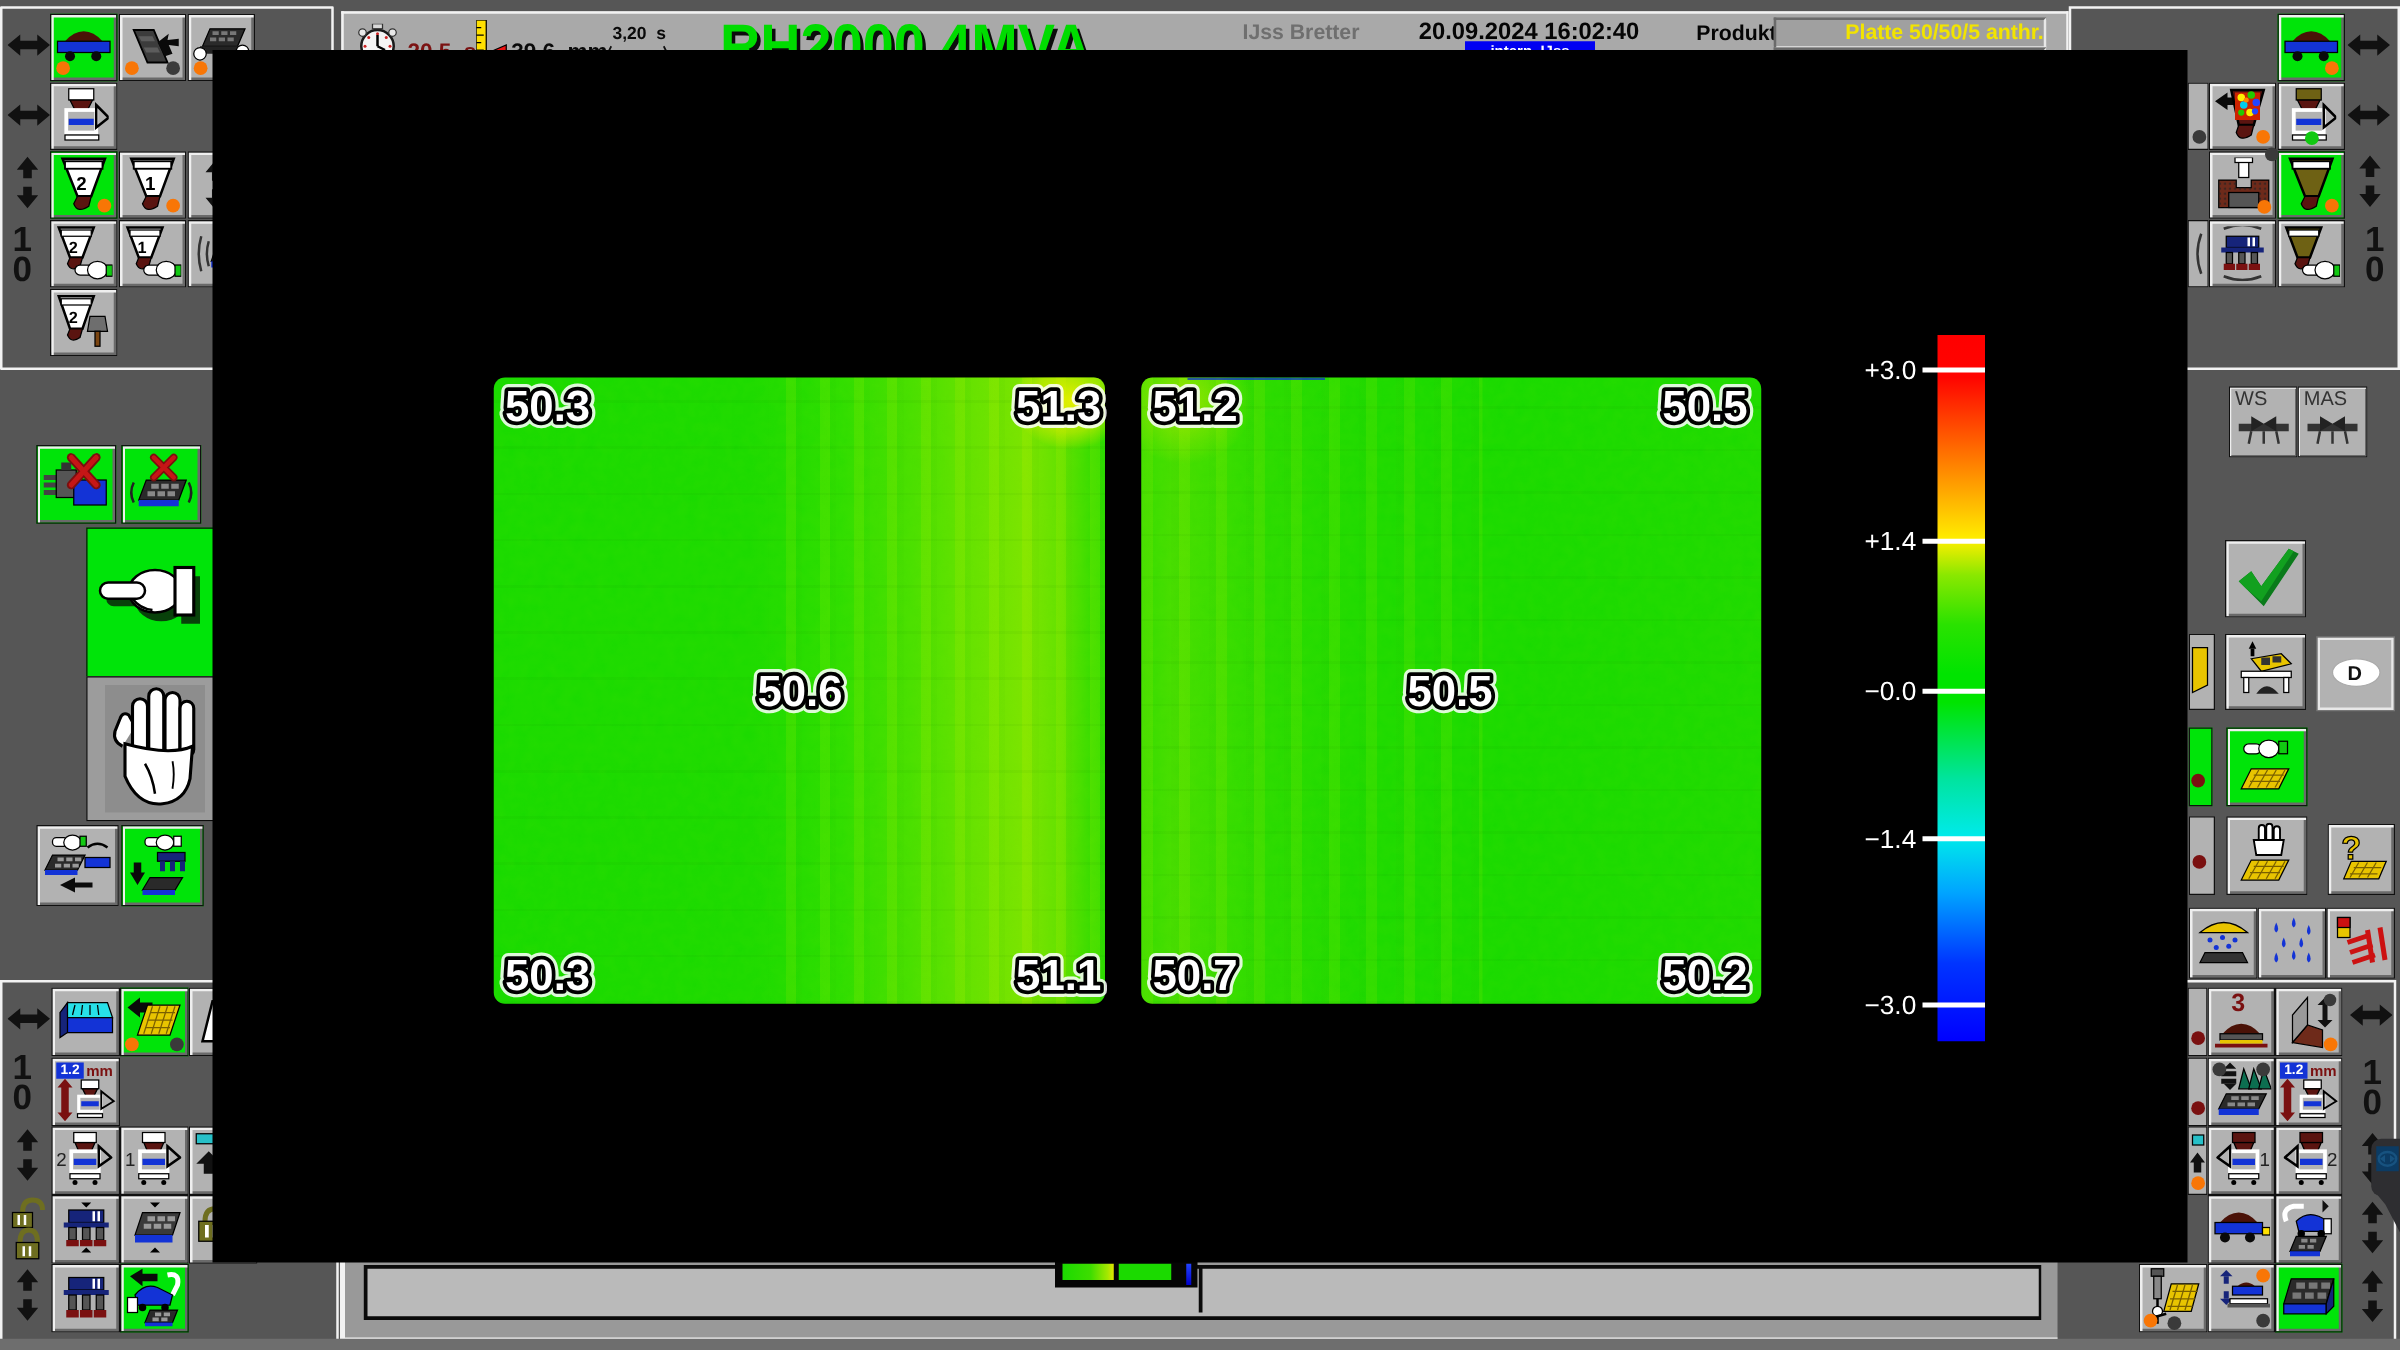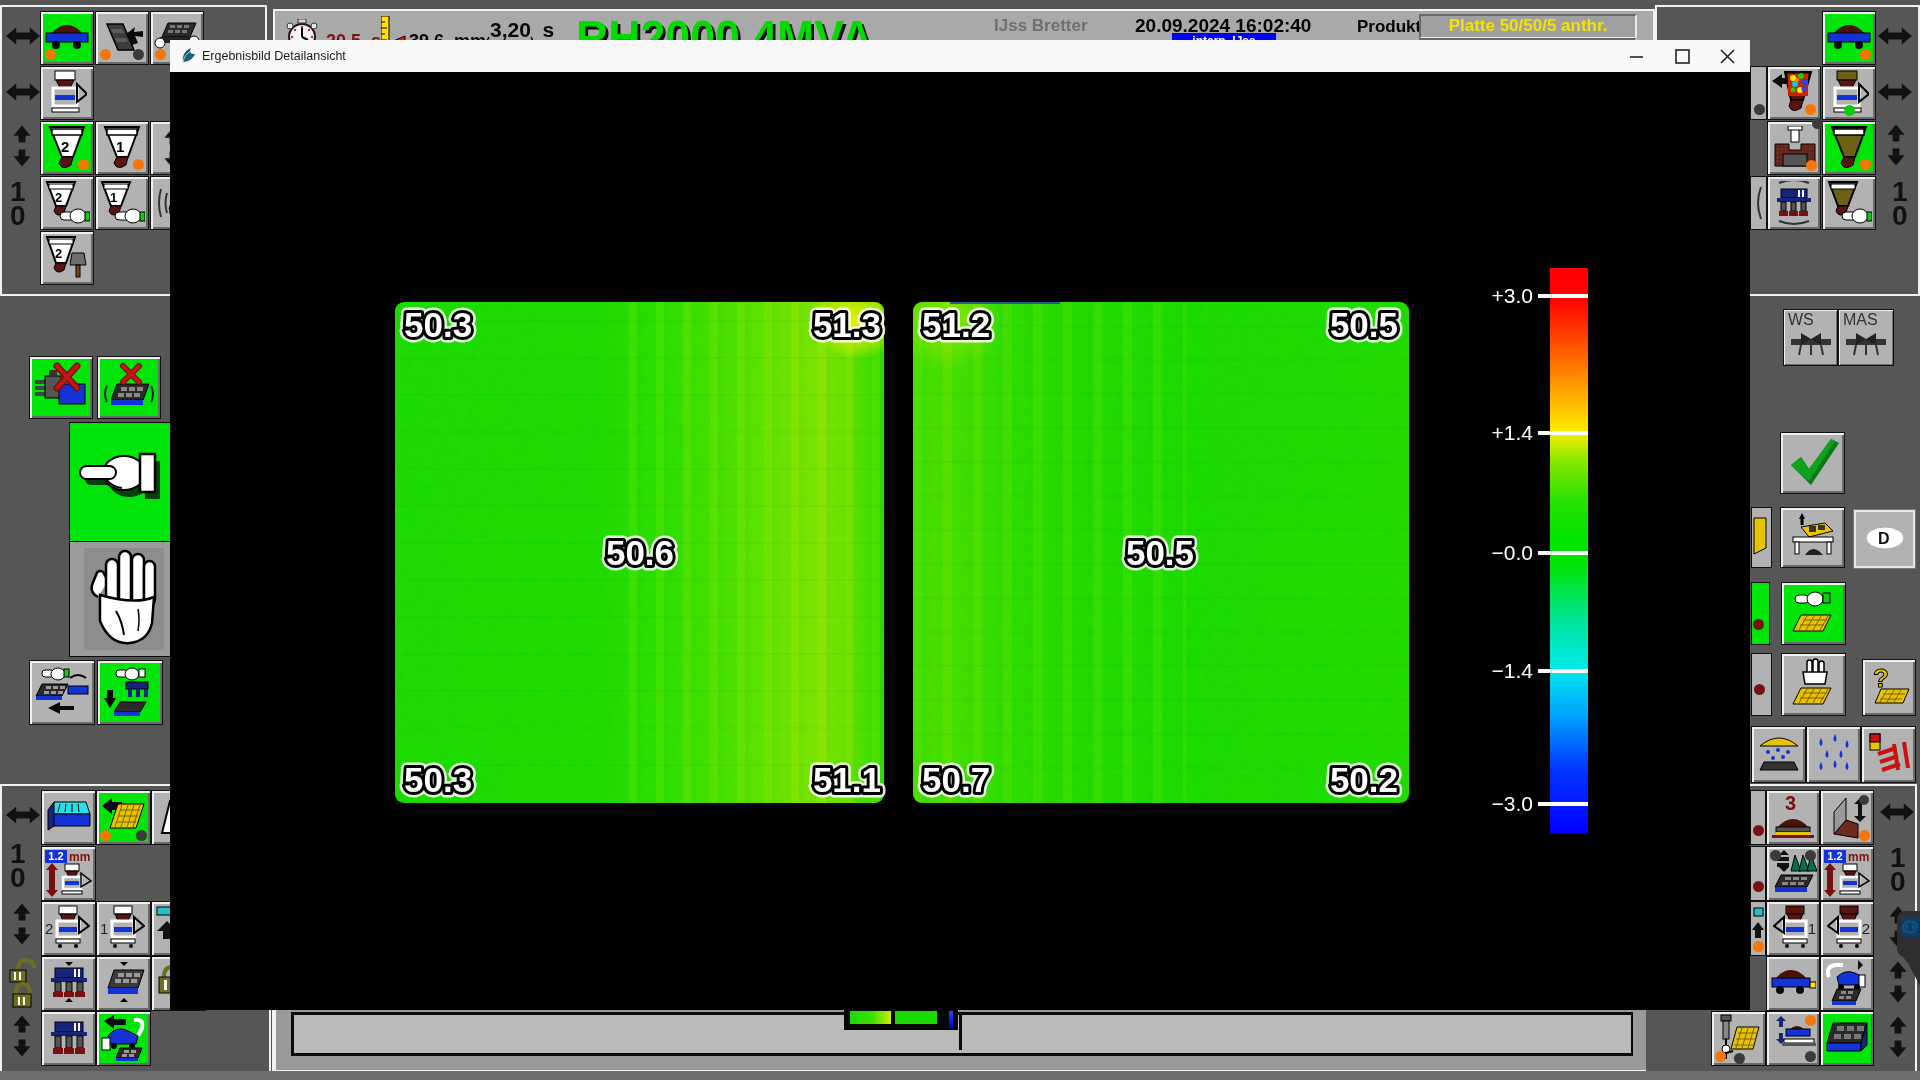--- a/index.html
+++ b/index.html
@@ -37,32 +37,32 @@
     <g stroke="#000" stroke-width="1">
           <line x1="0" y1="6" x2="4" y2="6"></line>
           <line x1="0" y1="12" x2="6" y2="12"></line>
           <line x1="0" y1="18" x2="4" y2="18"></line>
           <line x1="0" y1="24" x2="6" y2="24"></line>
           <line x1="0" y1="30" x2="4" y2="30"></line>
         </g>
     <polygon points="10,26 24,20 24,32" fill="#ee1111" stroke="#000" stroke-width="1"></polygon>
   </svg>
   <div class="a" style="left:134px;top:20px;font-size:18px;font-weight:bold;color:#0a0a0a">39.6&nbsp;&nbsp;mm</div>
-  <div class="a" style="left:215px;top:7px;font-size:21px;font-weight:bold;color:#0a0a0a">3,20&nbsp;&nbsp;s</div>
+  <div class="a" style="left:215px;top:7px;font-size:14px;font-weight:bold;color:#0a0a0a">3,20&nbsp;&nbsp;s</div>
   <svg class="a" style="left:210px;top:24px" width="50" height="16" viewBox="0 0 50 16">
     <path d="M4,2 Q0,8 4,14" fill="none" stroke="#111" stroke-width="1.5"></path>
     <path d="M46,2 Q50,8 46,14" fill="none" stroke="#111" stroke-width="1.5"></path>
     <rect x="12" y="6" width="26" height="7" fill="#222"></rect>
   </svg>
   <div class="a" style="left:301px;top:-1px;font-size:48px;font-weight:bold;color:#00dc00;text-shadow:3px 3px 0 #0c0c0c;letter-spacing:0px;transform:scaleX(0.93);transform-origin:left top">RH2000 4MVA</div>
   <div class="a" style="left:719px;top:5px;font-size:17px;font-weight:bold;color:#6f6f6f">IJss Bretter</div>
   <div class="a" style="left:860px;top:4px;font-size:19px;font-weight:bold;color:#050505">20.09.2024 16:02:40</div>
   <div class="a" style="left:897px;top:22px;width:104px;height:17px;background:#0000f2;color:#fff;font-size:12px;font-weight:bold;text-align:center;line-height:17px">intern. IJss</div>
   <div class="a" style="left:1082px;top:6px;font-size:17px;font-weight:bold;color:#050505">Produkt:</div>
-  <div class="a" style="left:1144px;top:3px;width:214px;height:21px;background:#a0a0a0;border:2px solid #6a6a6a;border-right-color:#e8e8e8;border-bottom-color:#e8e8e8;text-align:center;font-size:17px;font-weight:bold;color:#f2e400;line-height:19px">Platte 50/50/5 anthr.</div>
+  <div class="a" style="left:1144px;top:3px;width:214px;height:21px;background:#a0a0a0;border:2px solid #6a6a6a;border-right-color:#e8e8e8;border-bottom-color:#e8e8e8;text-align:right;font-size:17px;font-weight:bold;color:#f2e400;line-height:19px">Platte 50/50/5 anthr.</div>
   <div class="a" style="left:1144px;top:27px;width:214px;height:20px;background:#a0a0a0;border:2px solid #6a6a6a;border-right-color:#e8e8e8;border-bottom-color:#e8e8e8"></div>
   <div class="a" style="left:1317px;top:26px;font-size:15px;font-weight:bold;color:#f2e400">HP!</div>
 </div>
 
 <div class="a" style="left:0px;top:5px;width:263px;height:287px;background:#565656;border:2px solid #f2f2f2;border-radius:1px"></div>
 <div id="LT">
 
   <svg class="a" style="left:6px;top:24px" width="34" height="24" viewBox="0 0 40 28">
         <polygon points="0,14 12,4 12,10 28,10 28,4 40,14 28,24 28,18 12,18 12,24" fill="#111"></polygon>
       </svg>
@@ -983,33 +983,20 @@
 
 <div class="a" style="left:844px;top:1004px;width:114px;height:26px;background:#050505"></div>
 <div class="a" style="left:850px;top:1011px;width:41px;height:13px;background:linear-gradient(90deg,#1bda00,#3edd00 55%,#a5e800 88%,#e0e600 100%)"></div>
 <div class="a" style="left:895px;top:1011px;width:42px;height:13px;background:#1bda00"></div>
 <div class="a" style="left:949px;top:1011px;width:4px;height:17px;background:linear-gradient(#2244ff,#0000cc)"></div>
 <div class="a" style="left:959px;top:1012px;width:3px;height:38px;background:#0a0a0a"></div>
 
 <div class="a" style="left:0px;top:1071px;width:1920px;height:9px;background:#6e6e6e"></div>
 
 <div class="a" id="win" style="left:170px;top:40px;width:1580px;height:970px;background:#000">
-  <div class="a" style="left:0;top:0;width:1580px;height:32px;background:#f8f8f8">
-    <svg class="a" style="left:12px;top:8px" width="14" height="15" viewBox="0 0 14 15">
-      <path d="M1,14 C0,8 3,2 9,0 C7,4 8,6 13,6 C11,11 6,14 1,14 Z" fill="#1b5f78"></path>
-      <path d="M1,14 C2,9 5,5 9,3" fill="none" stroke="#9fd0e0" stroke-width="1"></path>
-    </svg>
-    <div class="a" style="left:32px;top:9px;font-size:12.5px;color:#1a1a1a">Ergebnisbild Detailansicht</div>
-    <svg class="a" style="left:1455px;top:0" width="125" height="32" viewBox="0 0 125 32">
-      <line x1="5" y1="17" x2="18" y2="17" stroke="#222" stroke-width="1.6"></line>
-      <rect x="51" y="10" width="13" height="13" fill="none" stroke="#222" stroke-width="1.6"></rect>
-      <line x1="96" y1="10" x2="109" y2="23" stroke="#222" stroke-width="1.6"></line>
-      <line x1="109" y1="10" x2="96" y2="23" stroke="#222" stroke-width="1.6"></line>
-    </svg>
-  </div>
 
   <div class="a" id="hm1" style="left:225px;top:262px;width:489px;height:501px;border-radius:9px;overflow:hidden;background:linear-gradient(90deg,#18da00 0%,#1bda00 42%,#2add00 55%,#48df00 68%,#66e200 78%,#7ce400 87%,#62e100 93%,#3edd00 97%,#28db00 100%)">
     <div class="a" style="left:45%;top:0;width:55%;height:100%;background:repeating-linear-gradient(90deg,rgba(255,250,0,0) 0 14px,rgba(255,250,0,0.10) 14px 22px,rgba(40,160,0,0.04) 22px 27px)"></div>
     <div class="a" style="left:0;top:0;width:100%;height:100%;background:repeating-linear-gradient(0deg,rgba(0,90,0,0.045) 0 2px,rgba(0,0,0,0) 2px 37px)"></div>
     <div class="a" style="right:-20px;top:-20px;width:95px;height:78px;background:radial-gradient(ellipse at center,rgba(242,242,0,0.95) 0%,rgba(238,238,0,0.5) 45%,rgba(238,238,0,0) 70%)"></div>
     <svg class="a" style="left:0;top:0;opacity:0.13" width="489" height="501">
           <filter id="nz1">
             <feTurbulence type="fractalNoise" baseFrequency="0.11" numOctaves="2"></feTurbulence>
             <feColorMatrix values="0 0 0 0 0.2  0 0 0 0 0.85  0 0 0 0 0  0 0 0 0.8 0"></feColorMatrix>
           </filter>

